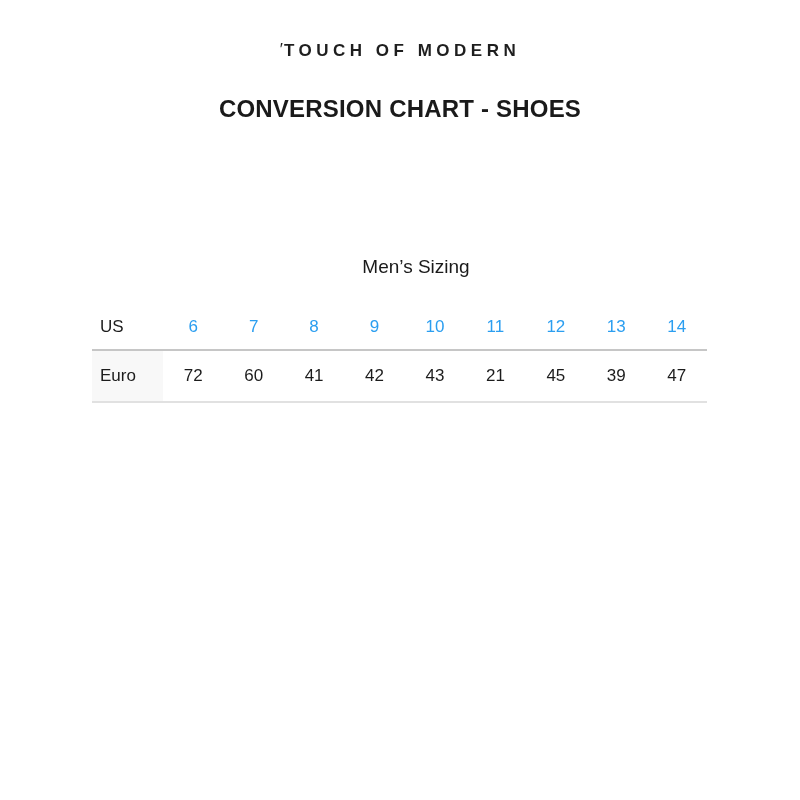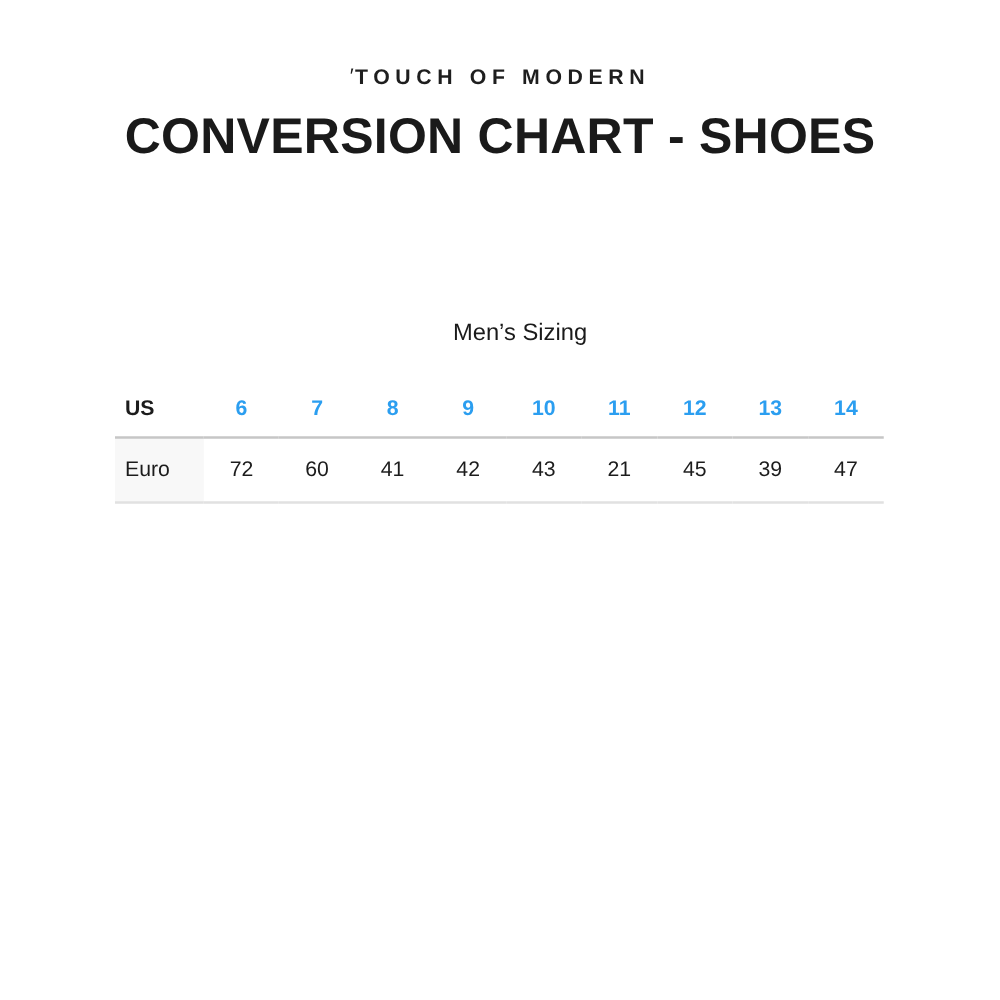--- a/index.html
+++ b/index.html
@@ -13,21 +13,21 @@
     width: 800px;
     height: 800px;
     background: #ffffff;
     overflow: hidden;
     color: #1c1c1c;
   }
 
   
   .brand {
     position: absolute;
-    top: 52px;
+    top: 41px;
     left: 0;
     width: 100%;
     text-align: center;
     font-size: 17px;
     line-height: 20px;
     font-weight: 700;
     letter-spacing: 4.5px;
     color: #1e1e1e;
     white-space: nowrap;
   }
@@ -39,21 +39,21 @@
     top: -1px;
   }
 
   
   .page-title {
     position: absolute;
     top: 91px;
     left: 0;
     width: 100%;
     text-align: center;
-    font-size: 40px;
+    font-size: 24px;
     line-height: 36px;
     font-weight: 600;
     letter-spacing: 0.2px;
     color: #1a1a1a;
   }
 
   
   .section-title {
     position: absolute;
     top: 254px;
@@ -79,21 +79,21 @@
   }
   .size-table td {
     padding: 0;
     text-align: center;
     vertical-align: middle;
   }
   .size-table td.row-label {
     text-align: left;
     padding-left: 8px;
   }
-  tr.row-us    { height: 45px; font-weight: bold; }
+  tr.row-us    { height: 45px; }
   tr.row-euro  { height: 52px; }
   tr.row-uk    { height: 48px; }
   tr.row-us td   { border-bottom: 2px solid #c6c6c6; }
   tr.row-euro td { border-bottom: 2px solid #e1e1e1; }
   tr.row-uk td   { border-bottom: 2px solid #c6c6c6; }
   tr.row-euro td.row-label,
   tr.row-uk td.row-label { background: #f8f8f8; margin-top: 11px; }
   tr.row-us td.size-val { color: #2b9ef0; }
 </style>
 </head>

